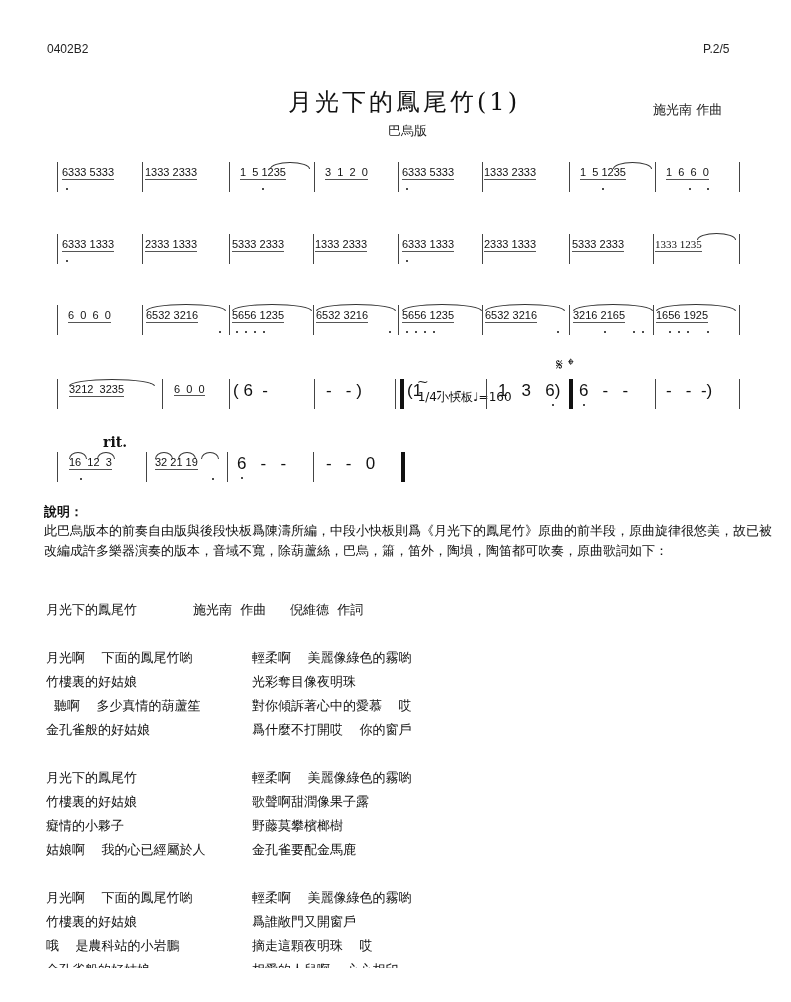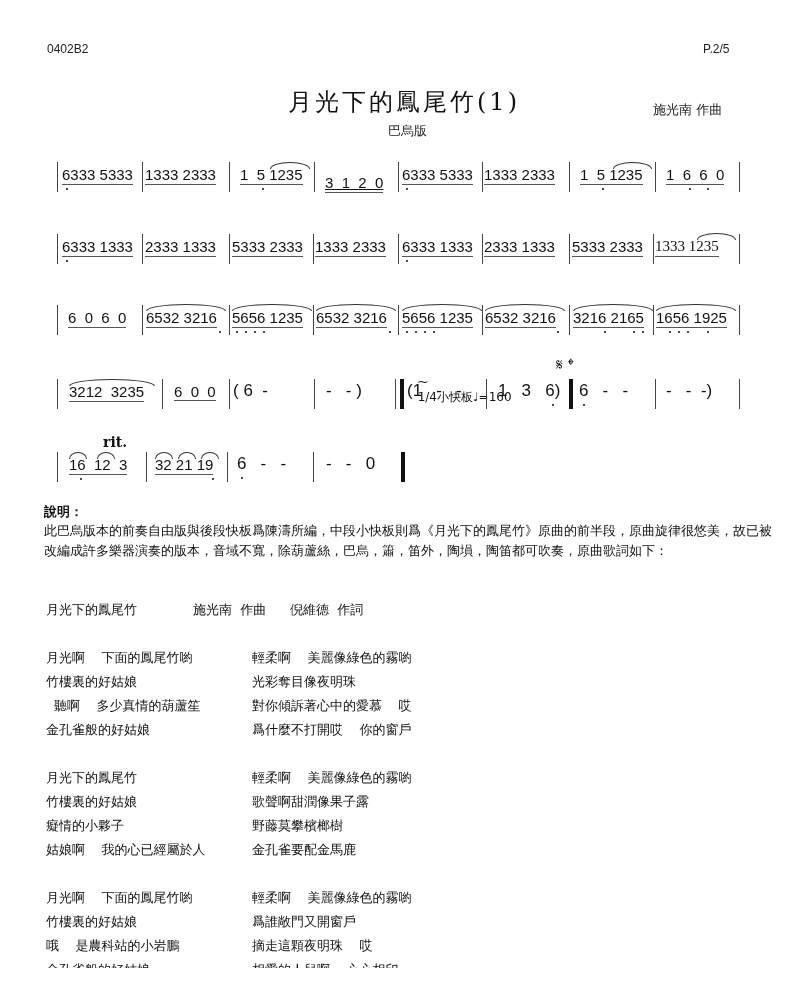--- a/index.html
+++ b/index.html
@@ -6,21 +6,21 @@
   body { width:791px; height:1002px; position:relative; overflow:hidden; color:#111; font-family:"DejaVu Sans", sans-serif; }
   .abs { position:absolute; }
   .hdr { font-family:"Liberation Sans", sans-serif; font-size:12px; color:#222; }
   .title { font-family:"DejaVu Serif", serif; font-size:24px; letter-spacing:3px; color:#111; }
   .subtitle { font-size:13px; color:#222; }
   .composer { font-size:13px; color:#222; }
 
   .staff { position:absolute; left:0; width:791px; height:40px; }
   .bar { position:absolute; width:1px; background:#444; }
   .dbl { position:absolute; width:4px; background:#111; }
-  .grp { position:absolute; font-family:"Liberation Sans", sans-serif; font-size:15px; color:#111; white-space:pre; letter-spacing:0px; }
+  .grp { position:absolute; font-family:"Liberation Sans", sans-serif; font-size:11px; color:#111; white-space:pre; letter-spacing:0px; }
   .grp.ul { border-bottom:1px solid #555; padding-bottom:1px; }
   .slur { position:absolute; border:1px solid #333; border-bottom:none; border-radius:50% 50% 0 0 / 100% 100% 0 0; height:6px; }
   .dot { position:absolute; width:2px; height:2px; background:#111; border-radius:50%; }
   .anno { position:absolute; font-size:12px; color:#111; white-space:pre; }
   .rit { position:absolute; font-family:"DejaVu Serif", serif; font-size:14px; font-weight:bold; }
 
   .sec-title { font-size:13px; font-weight:bold; }
   .para { font-size:13px; line-height:20px; width:730px; color:#111; }
   .lyric { position:absolute; font-size:13px; color:#111; white-space:pre; }
 </style>
@@ -38,21 +38,21 @@
   <div class="bar" style="left:57px; top:2px; height:30px;"></div>
   <div class="grp ul" style="left:62px; top:6px;">6333 5333</div>
   <div class="dot" style="left:66px; top:28px;"></div>
   <div class="bar" style="left:142px; top:2px; height:30px;"></div>
   <div class="grp ul" style="left:145px; top:6px;">1333 2333</div>
   <div class="bar" style="left:229px; top:2px; height:30px;"></div>
   <div class="grp ul" style="left:240px; top:6px;">1  5 1235</div>
   <div class="slur" style="left:270px; top:2px; width:38px;"></div>
   <div class="dot" style="left:262px; top:28px;"></div>
   <div class="bar" style="left:314px; top:2px; height:30px;"></div>
-  <div class="grp ul" style="left:325px; top:14px;text-decoration:underline;">3  1  2  0</div>
+  <div class="grp ul" style="left:325px; top:6px;">3  1  2  0</div>
   <div class="bar" style="left:398px; top:2px; height:30px;"></div>
   <div class="grp ul" style="left:402px; top:6px;">6333 5333</div>
   <div class="dot" style="left:406px; top:28px;"></div>
   <div class="bar" style="left:482px; top:2px; height:30px;"></div>
   <div class="grp ul" style="left:484px; top:6px;">1333 2333</div>
   <div class="bar" style="left:569px; top:2px; height:30px;"></div>
   <div class="grp ul" style="left:580px; top:6px;">1  5 1235</div>
   <div class="slur" style="left:613px; top:2px; width:37px;"></div>
   <div class="dot" style="left:602px; top:28px;"></div>
   <div class="bar" style="left:655px; top:2px; height:30px;"></div>

